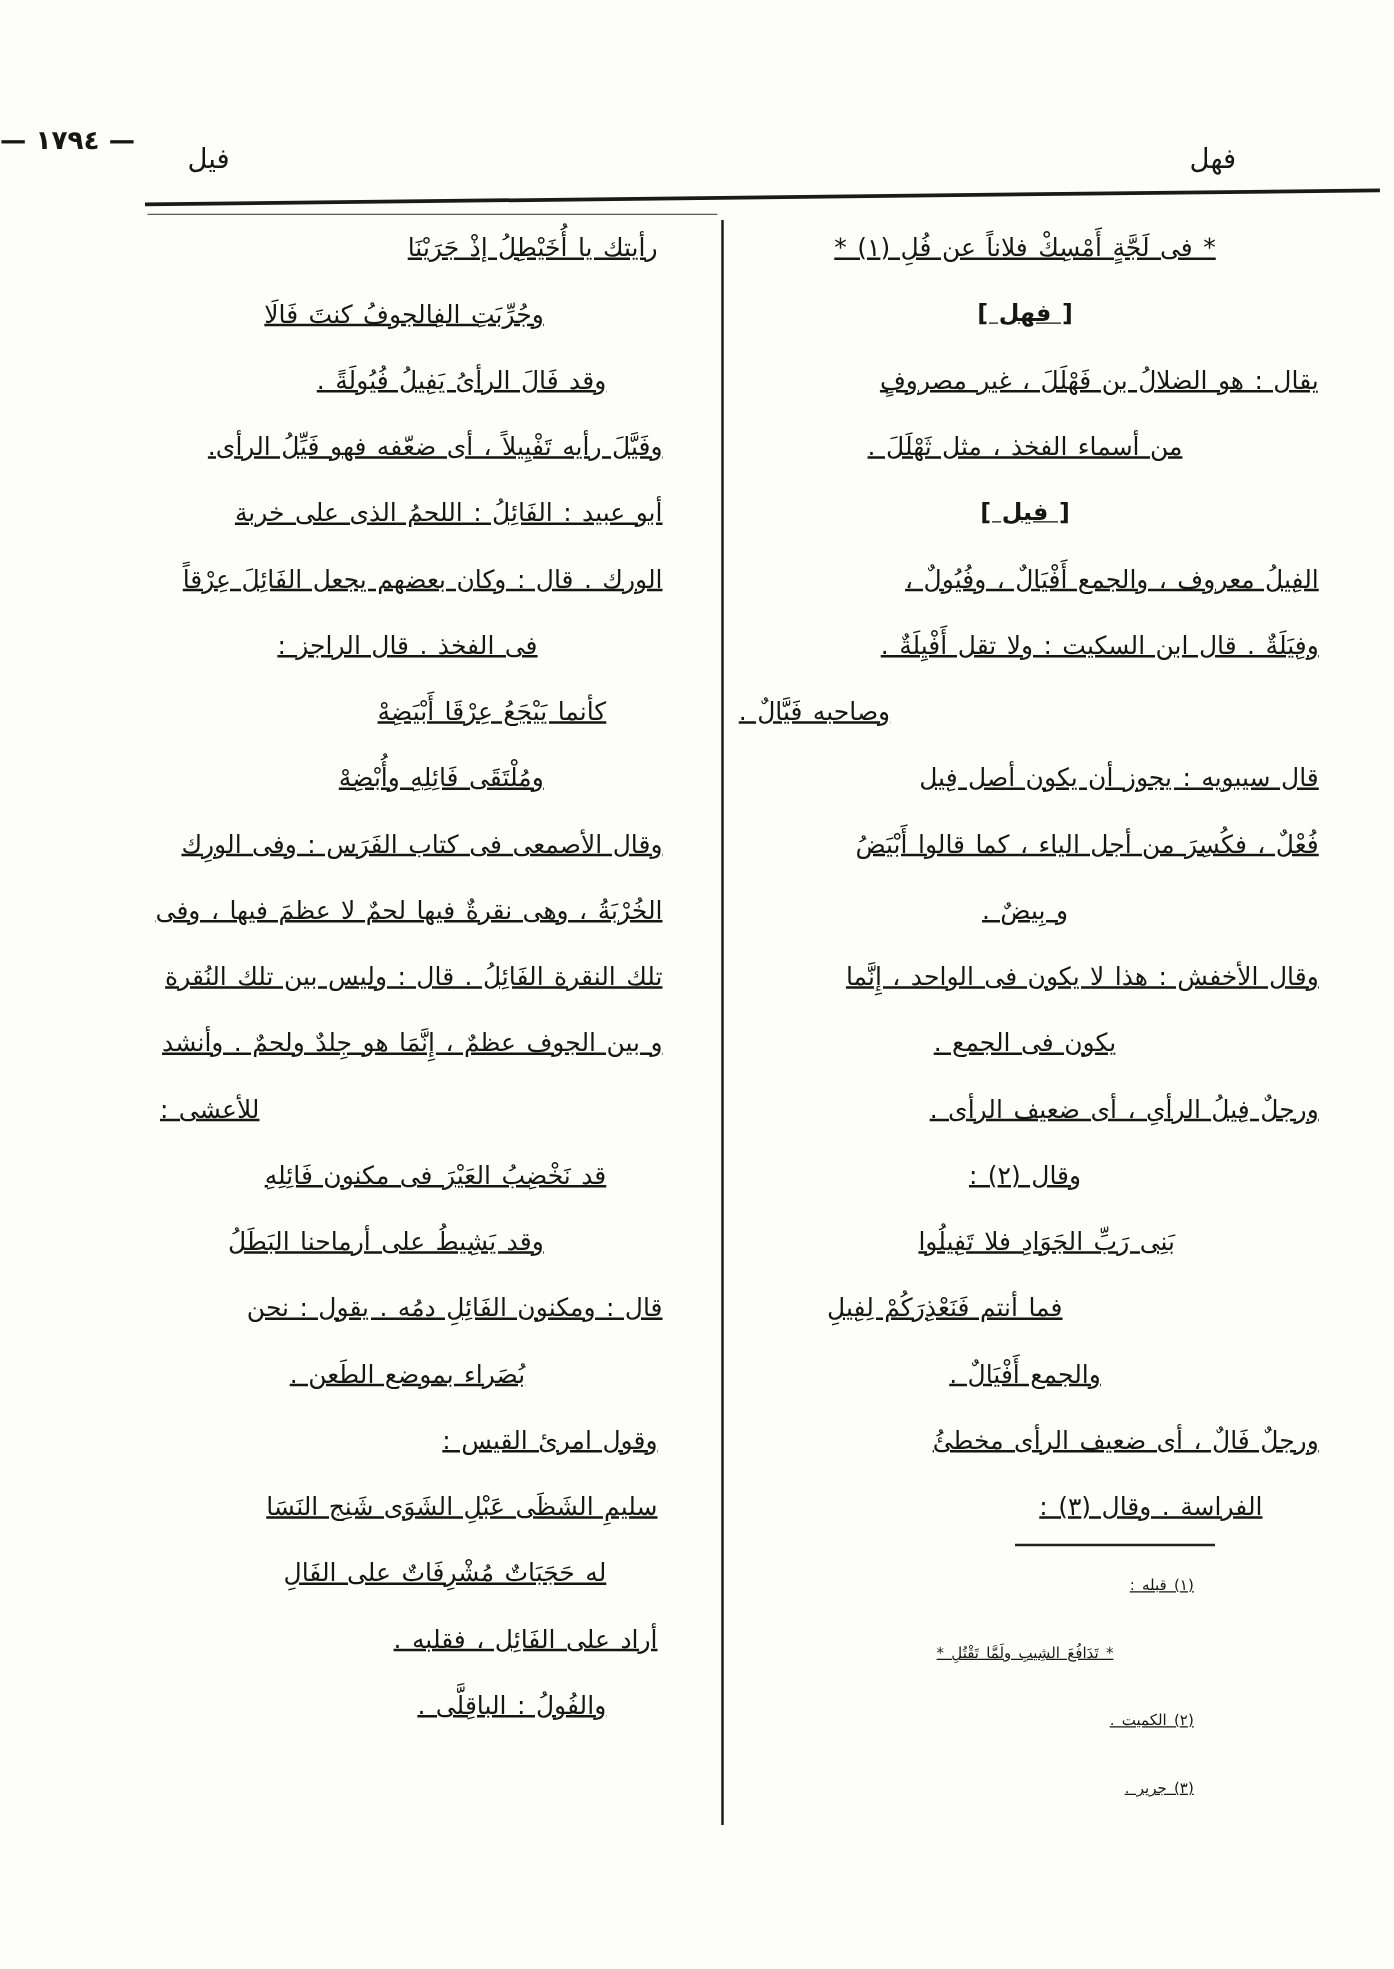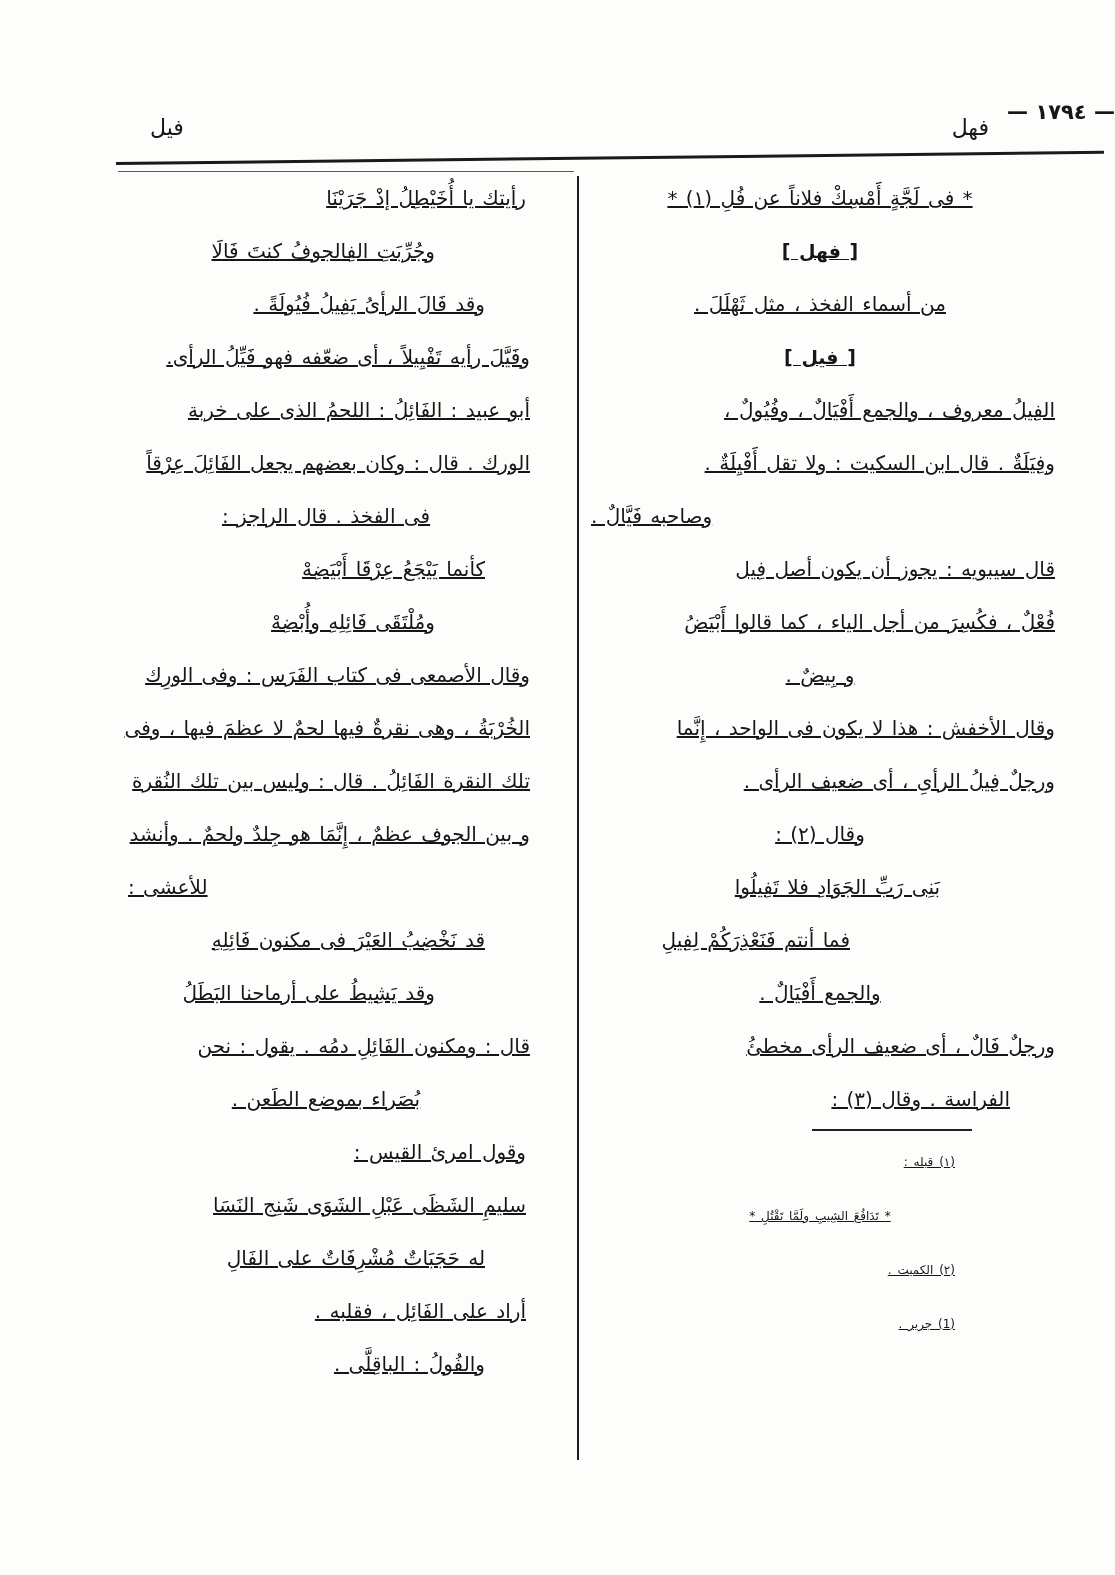--- a/index.html
+++ b/index.html
@@ -11,21 +11,21 @@
     color:#161616;
     direction:rtl;
     overflow:hidden;
   }
   
   .hdr-kw{position:absolute;top:110px;font-size:22px;font-weight:normal;line-height:36px;}
   .hdr-kw-left{left:150px;}
   .hdr-kw-right{right:126px;}
   .hdr-page-number{
     position:absolute;top:100px;left:0;right:0;
-    text-align:right;font-size:21px;font-weight:bold;letter-spacing:2px;
+    text-align:left;font-size:21px;font-weight:bold;letter-spacing:2px;
   }
   .rule-main{
     position:absolute;left:116px;top:162px;width:988px;height:3px;
     background:#1a1a1a;transform:rotate(-0.65deg);transform-origin:left center;
   }
   .rule-sub{
     position:absolute;left:118px;top:171px;width:456px;height:1px;background:#5a5a5a;
   }
   
   .divider{position:absolute;left:577px;top:176px;width:2px;height:1284px;background:#1c1c1c;}
@@ -69,44 +69,46 @@
 
   <div class="rule-main"></div>
   <div class="rule-sub"></div>
 
   <div class="divider"></div>
 
   <div class="col col-right">
     <div>
         <div class="line c">* فى لَجَّةٍ أَمْسِكْ فلاناً عن فُلِ (١) *</div>
         <div class="line h">[ فهل ]</div>
+        <div class="line j">يقال : هو الضلالُ بن فَهْلَلَ ، غير مصروفٍ</div>
         <div class="line cen">من أسماء الفخذ ، مثل ثَهْلَلَ .</div>
         <div class="line h">[ فيل ]</div>
         <div class="line j">الفِيلُ معروف ، والجمع أَفْيَالٌ ، وفُيُولٌ ،</div>
         <div class="line j">وفِيَلَةٌ . قال ابن السكيت : ولا تقل أَفْيِلَةٌ .</div>
         <div class="line lft">وصاحبه فَيَّالٌ .</div>
         <div class="line j">قال سيبويه : يجوز أن يكون أصل فِيل</div>
         <div class="line j">فُعْلٌ ، فكُسِرَ من أجل الياء ، كما قالوا أَبْيَضُ</div>
         <div class="line cen">و بِيضٌ .</div>
         <div class="line j">وقال الأخفش : هذا لا يكون فى الواحد ، إِنَّما</div>
+        <div class="line cen">يكون فى الجمع .</div>
         <div class="line j">ورجلٌ فِيلُ الرأىِ ، أى ضعيف الرأى .</div>
         <div class="line cen">وقال (٢) :</div>
         <div class="line i3">بَنِى رَبِّ الجَوَادِ فلا تَفِيلُوا</div>
         <div class="line i4">فما أنتم فَنَعْذِرَكُمْ لِفِيلِ</div>
         <div class="line cen">والجمع أَفْيَالٌ .</div>
         <div class="line j">ورجلٌ فَالٌ ، أى ضعيف الرأى مخطئُ</div>
         <div class="line i1">الفراسة . وقال (٣) :</div>
       </div>
     <div class="footnote-separator"></div>
     <div class="footnotes">
       <div>
           <div class="line fs">(١) قبله :</div>
           <div class="line fc">* تَدَافُعَ الشِيبِ ولَمَّا تَقْتُلِ *</div>
           <div class="line fs">(٢) الكميت .</div>
-          <div class="line fs">(1) جرير .</div>
+          <div class="line fs">(٣) جرير .</div>
         </div>
     </div>
   </div>
 
   <div class="col col-left">
     <div>
         <div class="line i0">رأيتك يا أُخَيْطِلُ إذْ جَرَيْنَا</div>
         <div class="line i2">وجُرِّبَتِ الفِالجوفُ كنتَ فَالَا</div>
         <div class="line i1">وقد فَالَ الرأىُ يَفِيلُ فُيُولَةً .</div>
         <div class="line j">وفَيَّلَ رأيه تَفْيِيلاً ، أى ضعّفه فهو فَيِّلُ الرأى.</div>

